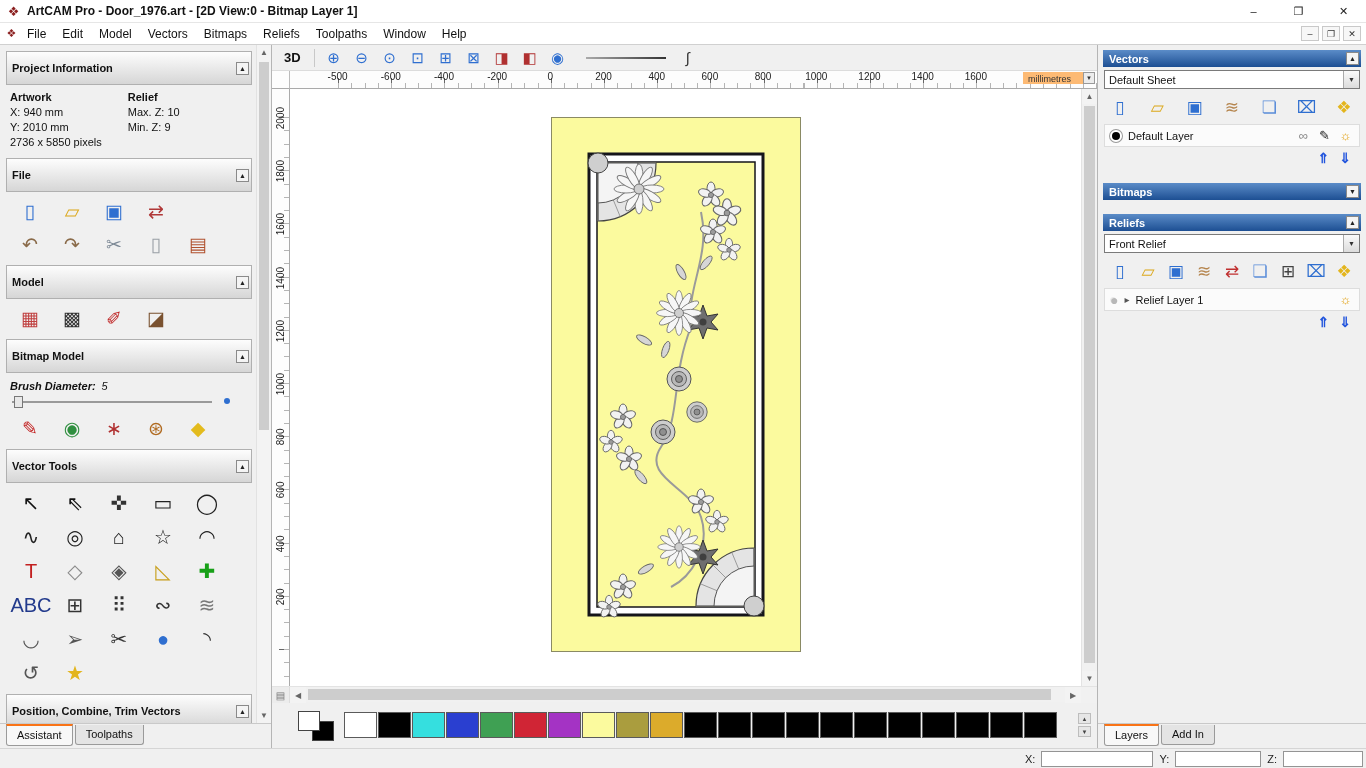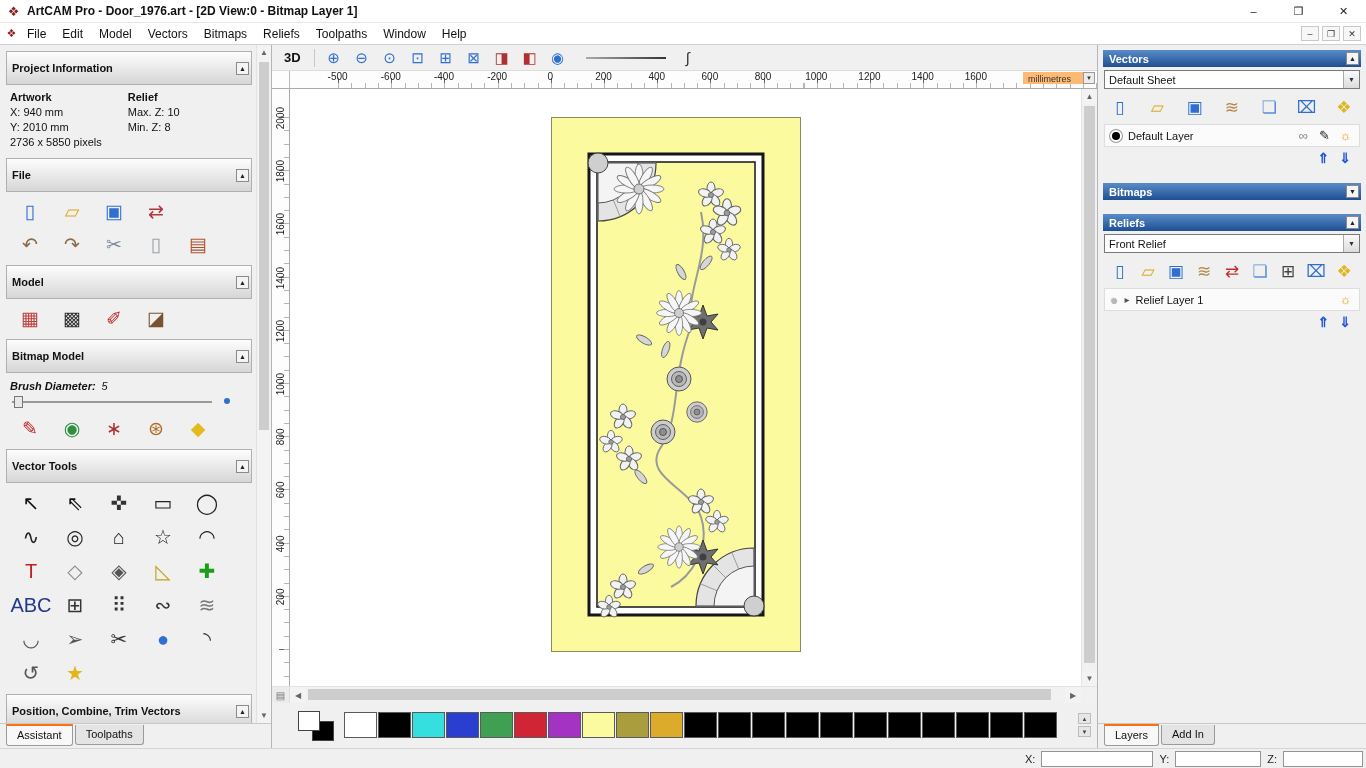--- a/index.html
+++ b/index.html
@@ -173,21 +173,21 @@
           <div class="proj-info">
             <div class="pi-col">
               <div class="pi-head">Artwork</div>
               <div>X: 940 mm</div>
               <div>Y: 2010 mm</div>
               <div>2736 x 5850 pixels</div>
             </div>
             <div class="pi-col">
               <div class="pi-head">Relief</div>
               <div>Max. Z: 10</div>
-              <div>Min. Z: 8</div>
+              <div>Min. Z: 9</div>
             </div>
           </div>
 
           <div class="lsec-header">
             <span class="lsec-title">File</span>
             <span class="sq-btn">▲</span>
           </div>
           <div class="icon-row">
 
           <span class="icon" style="color: rgb(47, 111, 208);">▯</span>

